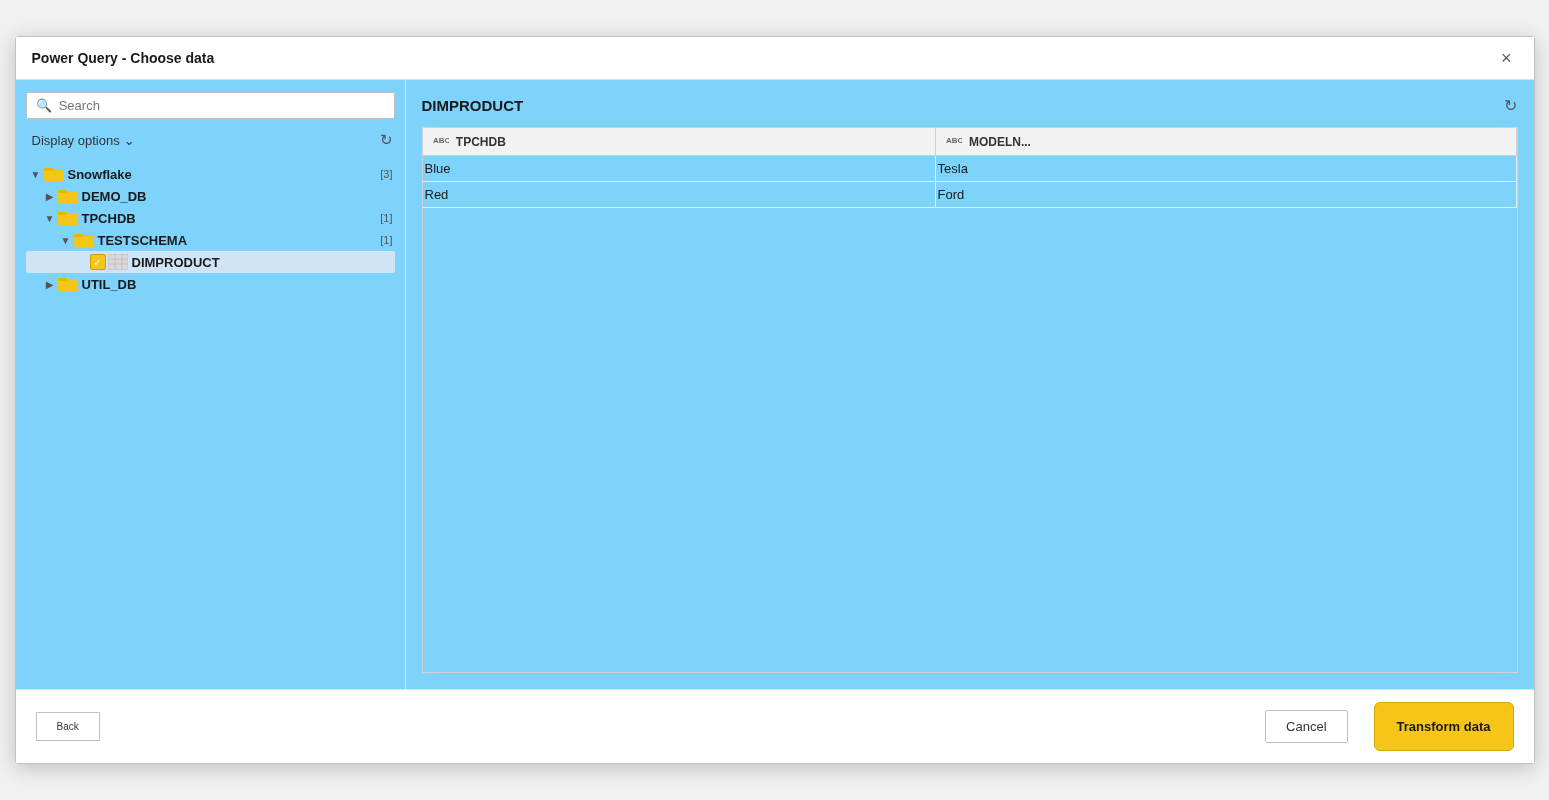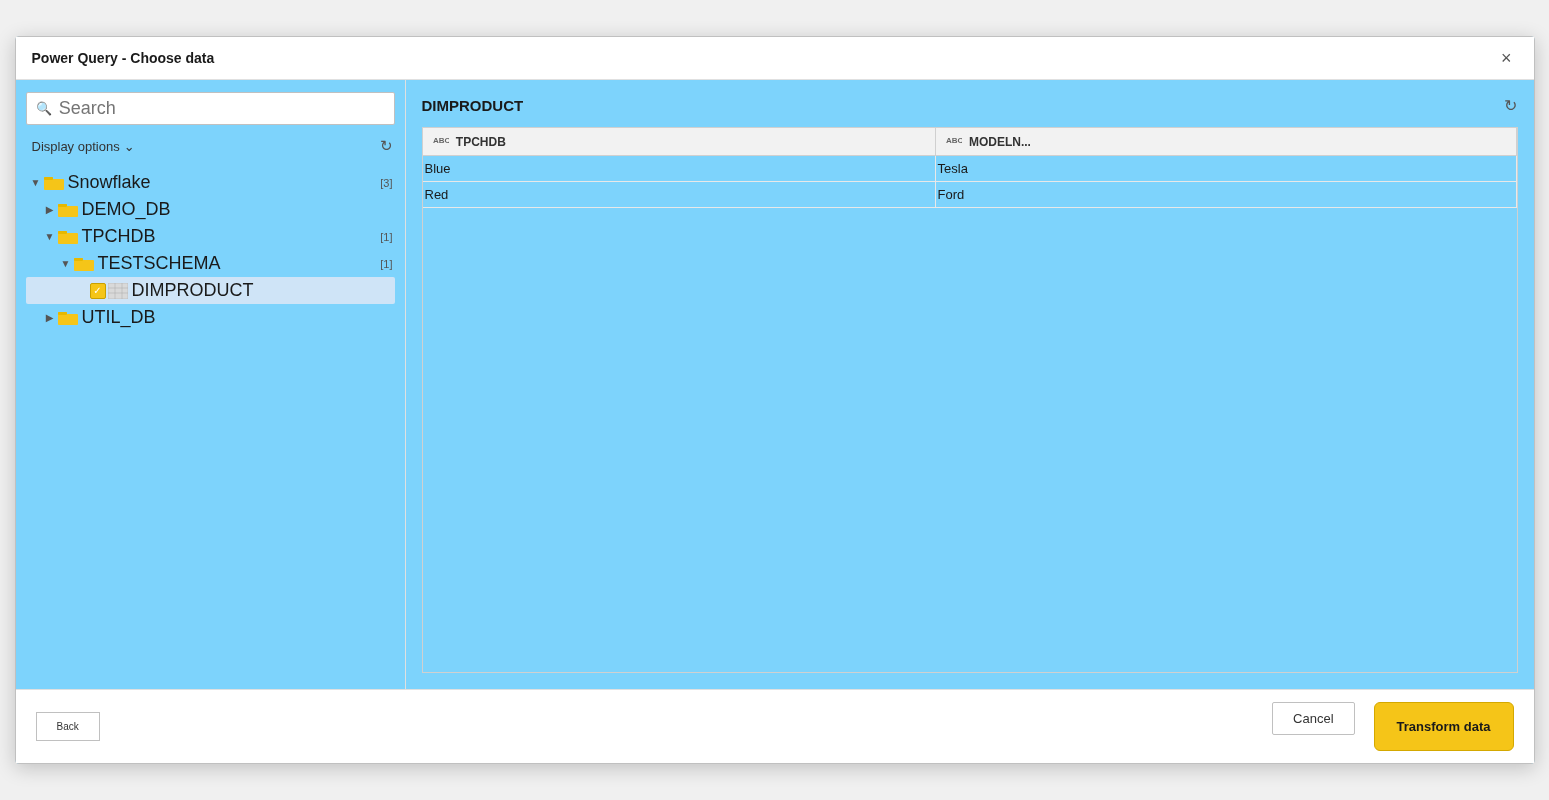--- a/index.html
+++ b/index.html
@@ -70,21 +70,21 @@
       background: white;
     }
     .search-icon {
       color: #888;
       margin-right: 6px;
       font-size: 13px;
     }
     .search-input {
       border: none;
       outline: none;
-      font-size: 18px;
+      font-size: 13px;
       flex: 1;
       background: transparent;
       color: #333;
     }
     .display-options-row {
       display: flex;
       align-items: center;
       justify-content: space-between;
       margin-bottom: 10px;
       padding: 2px 0;
@@ -149,23 +149,24 @@
       background: #f5c518;
       border: 1px solid #c8a000;
       border-radius: 2px;
       display: flex;
       align-items: center;
       justify-content: center;
       font-size: 10px;
       color: white;
     }
     .tree-label {
-      font-size: 18px;
+      font-size: 13px;
       color: #1a1a1a;
       flex: 1;
+      font-weight: bold;
     }
     .tree-badge {
       font-size: 11px;
       color: #555;
       margin-left: 4px;
     }
     .indent-1 { padding-left: 16px; }
     .indent-2 { padding-left: 32px; }
     .indent-3 { padding-left: 48px; }
     
@@ -235,22 +236,22 @@
       display: flex;
       align-items: center;
       justify-content: space-between;
       padding: 12px 20px;
       border-top: 1px solid #e0e0e0;
       background: #ffffff;
     }
     .footer-left { }
     .footer-right {
       display: flex;
-      gap: 19px;
-      align-items: flex-start;
+      gap: 26px;
+      align-items: center;
     }
     .btn-back {
       background: white;
       border: 1px solid #c0c0c0;
       padding: 8px 20px;
       font-size: 10px;
       cursor: pointer;
       border-radius: 0;
       color: #333;
     }

